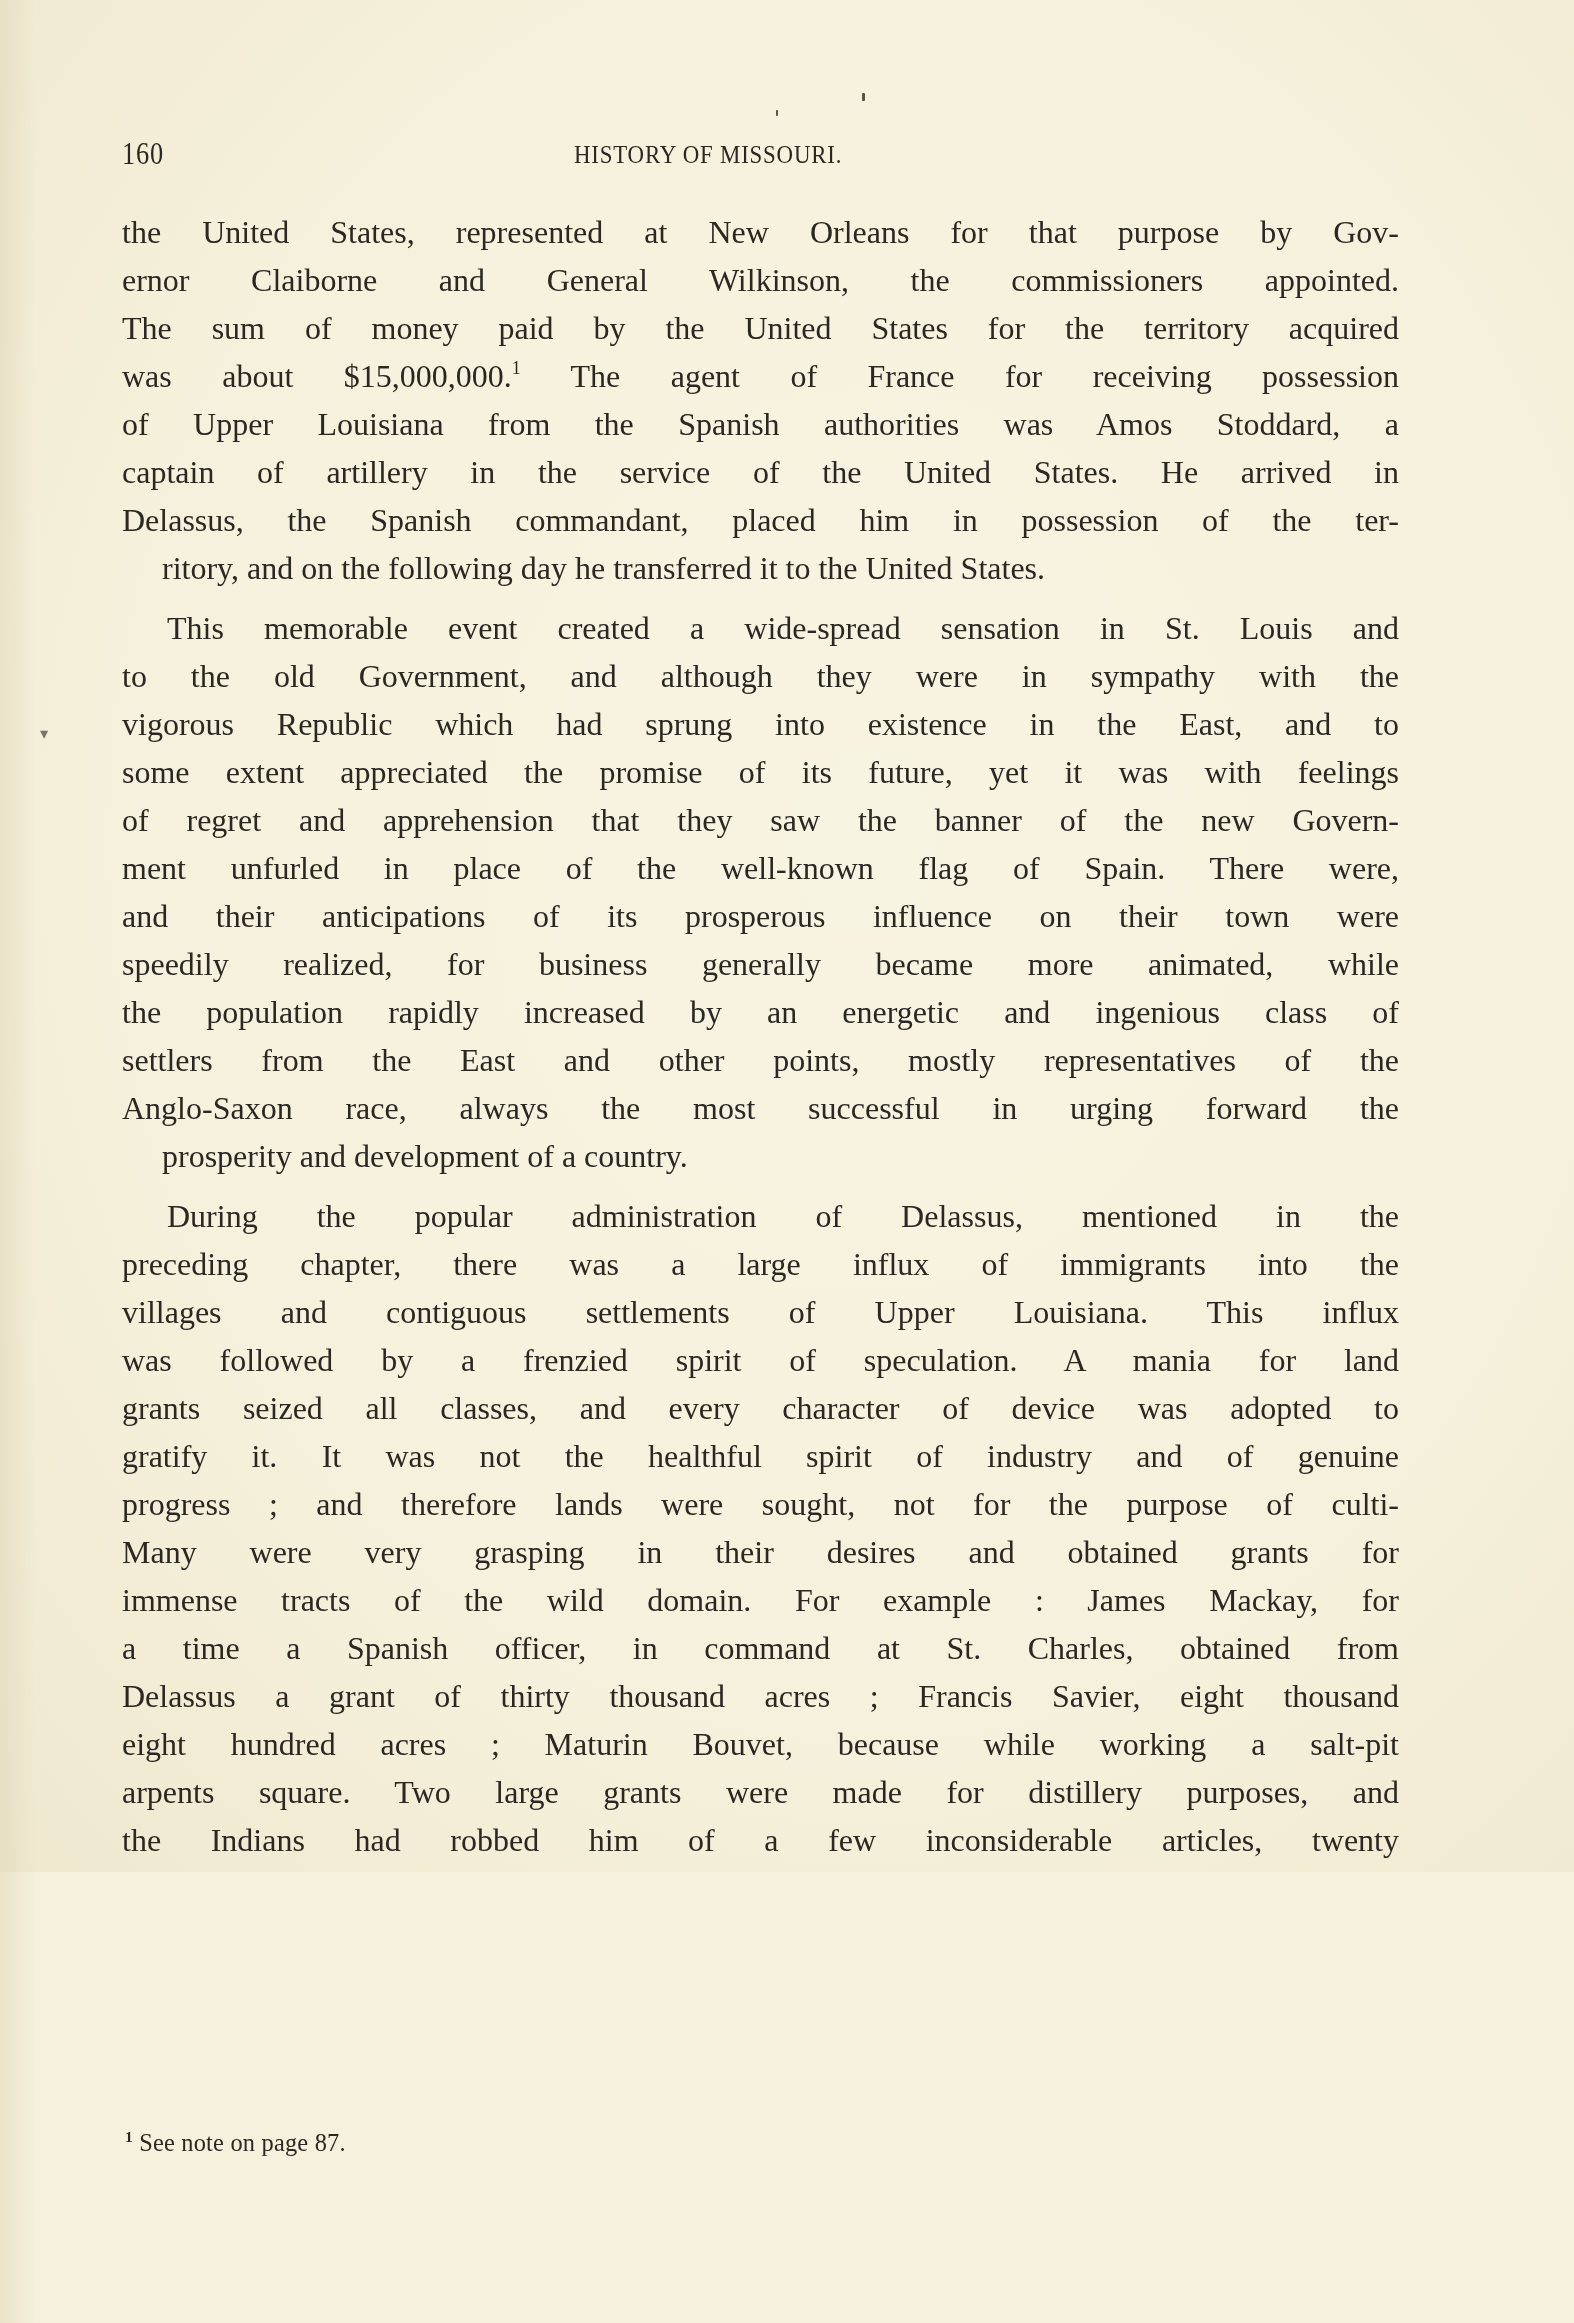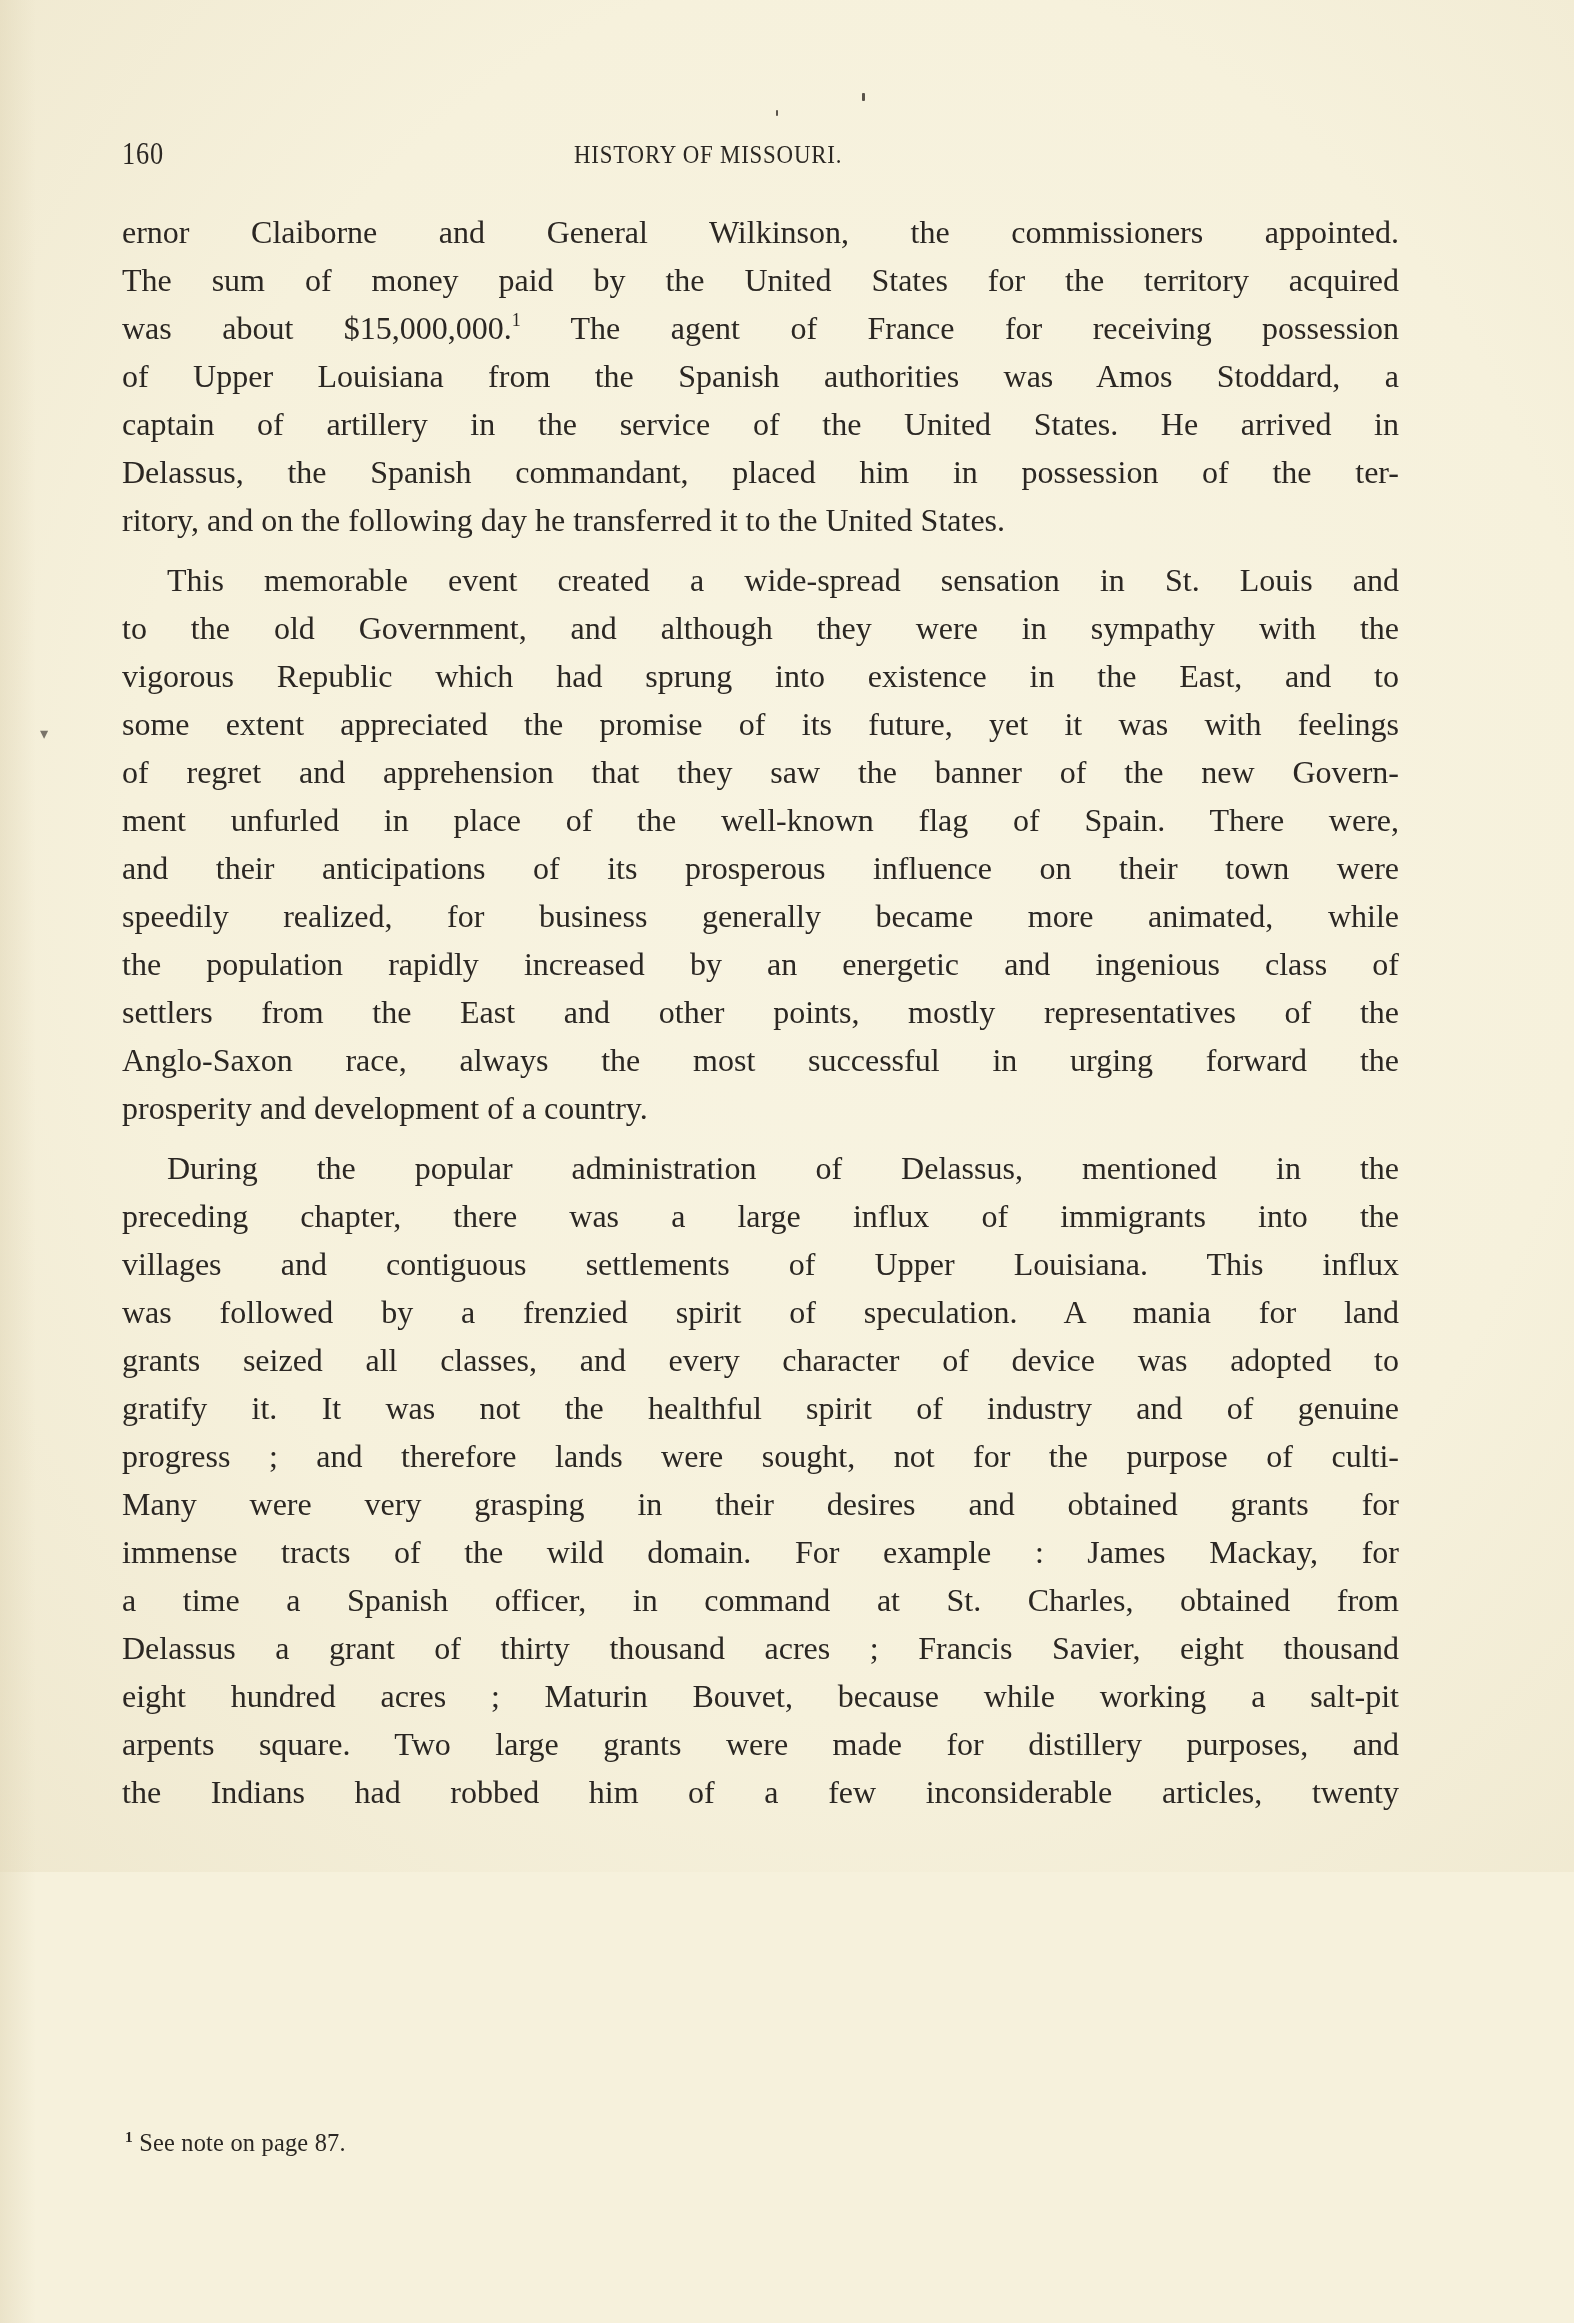--- a/index.html
+++ b/index.html
@@ -55,21 +55,21 @@
     display: block;
     height: 48px;
     line-height: 48px;
     font-size: 32px;
     text-align: justify;
     text-align-last: justify;
     white-space: nowrap;
     overflow: visible;
   }
   .line.indent { padding-left: 45px; margin-top: 12px; }
-  .line.last { text-align-last: left; }
+  .line.last { text-align-last: left; margin-left: 40px; }
   .line span.t { display: inline; }
   sup.fn {
     font-size: 18px;
     vertical-align: 12.7px;
     line-height: 0;
   }
   .footnote {
     position: absolute;
     top: 2129px;
     left: 125px;
@@ -96,20 +96,21 @@
   <div class="gutter-shade"></div>
 
   <div class="header">
     <span class="page-number">160</span>
     <span class="running-head">HISTORY OF MISSOURI.</span>
   </div>
 
   <div class="margin-mark">▾</div>
 
   <div class="body-text" id="body-text">
+      <div class="line"><span class="t">the United States, represented at New Orleans for that purpose by Gov-</span></div>
       <div class="line"><span class="t">ernor Claiborne and General Wilkinson, the commissioners appointed.</span></div>
       <div class="line"><span class="t">The sum of money paid by the United States for the territory acquired</span></div>
       <div class="line"><span class="t">was about $15,000,000.</span><sup class="fn">1</sup><span class="t"> The agent of France for receiving possession</span></div>
       <div class="line"><span class="t">of Upper Louisiana from the Spanish authorities was Amos Stoddard, a</span></div>
       <div class="line"><span class="t">captain of artillery in the service of the United States. He arrived in</span></div>
       <div class="line"><span class="t">Delassus, the Spanish commandant, placed him in possession of the ter-</span></div>
       <div class="line last"><span class="t">ritory, and on the following day he transferred it to the United States.</span></div>
       <div class="line indent"><span class="t">This memorable event created a wide-spread sensation in St. Louis and</span></div>
       <div class="line"><span class="t">to the old Government, and although they were in sympathy with the</span></div>
       <div class="line"><span class="t">vigorous Republic which had sprung into existence in the East, and to</span></div>

